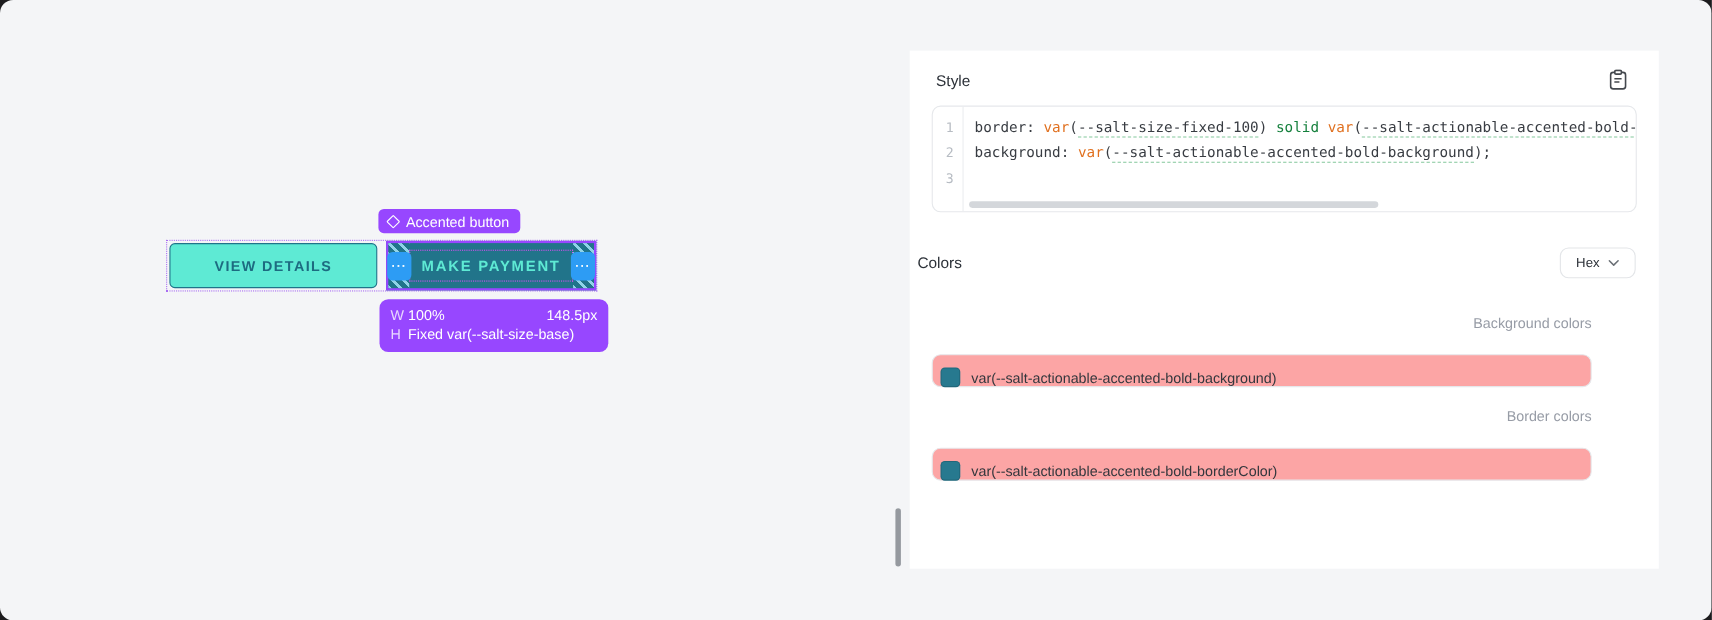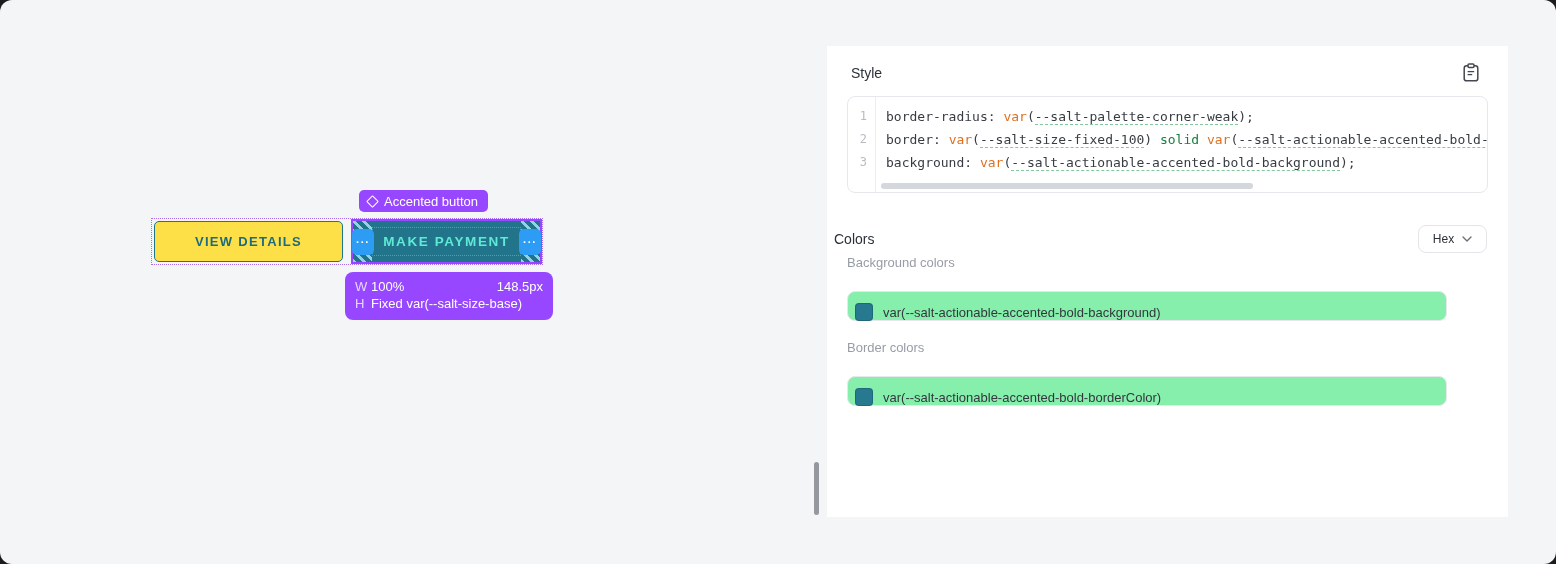--- a/index.html
+++ b/index.html
@@ -3,35 +3,35 @@
 <meta charset="utf-8">
 <style>
   * { margin:0; padding:0; box-sizing:border-box; }
   html,body { background:#1c1c1e; }
   body { font-family:"Liberation Sans", sans-serif; }
   .stage { position:relative; width:1556px; height:564px; background:#f4f5f7; border-radius:12px; overflow:hidden; }
 
   
   .canvas { position:absolute; inset:0; }
   .group-outline { position:absolute; left:151px; top:218px; width:392px; height:47px; border:1px dotted #a96df2; }
-  .btn-view { position:absolute; left:154px; top:221px; width:189px; height:41px; background:#fde047;
+  .btn-view { position:absolute; left:154px; top:221px; width:189px; height:41px; background:#5eead4;
               border:1.5px solid #20748a; border-radius:5px; display:flex; align-items:center; justify-content:center;
               color:#1d6b80; font-weight:700; font-size:13px; letter-spacing:1.3px; }
   .btn-make-wrap { position:absolute; left:351px; top:219px; width:191px; height:45px; background:#21748a;
               border:2px solid #9747ff; display:flex; align-items:center; justify-content:center; }
   .hatch { position:absolute; top:0; bottom:0; width:19px;
            background:repeating-linear-gradient(45deg, rgba(150,216,236,0.95) 0 2.5px, rgba(0,0,0,0) 2.5px 7px); }
   .hatch-left { left:0; } .hatch-right { right:0; }
   .content-outline { position:absolute; left:19px; right:19px; top:6px; bottom:6px; border:1px dotted #d44ff0; }
   .btn-make-label { position:relative; color:#5eead4; font-weight:700; font-size:13.5px; letter-spacing:1.6px; }
   .chip { position:absolute; top:50%; transform:translateY(-50%); width:22px; height:26px; border-radius:5px;
           background:#2d9cf4; color:#fff; display:flex; align-items:center; justify-content:center;
           font-size:11px; font-weight:700; letter-spacing:1px; }
   .chip-left { left:-1px; } .chip-right { right:-1px; }
-  .badge { position:absolute; left:359px; top:190px; height:22px; background:#9747ff; border-radius:5px;
+  .badge { position:absolute; left:344px; top:190px; height:22px; background:#9747ff; border-radius:5px;
            display:inline-flex; align-items:center; gap:7px; padding:0 10px 0 9px; color:#fff; font-size:13px; }
   .diamond { width:9px; height:9px; border:1.5px solid #ffffff; transform:rotate(45deg); border-radius:1px; }
   .size-tip { position:absolute; left:345px; top:272px; width:208px; background:#9747ff; border-radius:8px;
               padding:6px 10px 7px 10px; color:#fff; font-size:13px; line-height:15px; }
   .size-row { display:flex; align-items:baseline; margin:1px 0 2px 0; }
   .size-row .key { opacity:.78; width:16px; }
   .size-row .px { margin-left:auto; }
 
   
   .panel { position:absolute; left:827px; top:46px; width:681px; height:471px; background:#ffffff; }
@@ -48,23 +48,23 @@
   .code-col { padding:8px 0 0 10px; overflow:hidden; flex:1; }
   .code-line { font-family:"DejaVu Sans Mono", monospace; font-size:13px; line-height:23px; white-space:nowrap; color:#383c42; }
   .tk-fn { color:#e0701f; }
   .tk-kw { color:#15803d; }
   .tk-varname { border-bottom:1px dashed #84c79c; }
   .code-hscroll { position:absolute; left:33px; bottom:3px; width:372px; height:6px; border-radius:3px; background:#d4d7db; }
   .colors-title { left:7px; top:185px; }
   .hex-btn { position:absolute; left:591px; top:179px; width:69px; height:28px; background:#fff; border:1px solid #e3e5e8;
              border-radius:8px; display:flex; align-items:center; justify-content:center; gap:8px; font-size:12px;
              color:#2c3138; font-family:"Liberation Sans", sans-serif; cursor:pointer; }
-  .color-groups { position:absolute; left:20px; top:209px; width:600px; }
+  .color-groups { position:absolute; left:20px; top:240px; width:600px;text-align:right; }
   .group-label { font-size:13px; color:#979ca6; height:16px; margin-bottom:20px; }
-  .color-row { height:30px; border:1px solid #e6e8eb; border-radius:8px; background:#86efac; display:flex; align-items:center;
+  .color-row { height:30px; border:1px solid #e6e8eb; border-radius:8px; background:#fca5a5; display:flex; align-items:center;
                gap:10px; padding:12px 10px 0 7px; margin-bottom:19px; }
   .swatch { width:18px; height:18px; border-radius:4px; flex:none; box-shadow:inset 0 0 0 1px rgba(0,0,0,0.14); }
   .color-val { font-size:13px; color:#33373d; }
 </style>
 </head>
 <body>
 
 <div class="stage">
 
   <div class="canvas">
@@ -116,21 +116,20 @@
       </svg>
     </button>
 
     <div class="code-box">
       <div class="gutter">
           <span class="line-num">1</span>
           <span class="line-num">2</span>
           <span class="line-num">3</span>
         </div>
       <div class="code-col">
-          <div class="code-line"><span class="tk-plain">border-radius: </span><span class="tk-fn">var</span><span class="tk-plain">(</span><span class="tk-varname">--salt-palette-corner-weak</span><span class="tk-plain">);</span></div>
           <div class="code-line"><span class="tk-plain">border: </span><span class="tk-fn">var</span><span class="tk-plain">(</span><span class="tk-varname">--salt-size-fixed-100</span><span class="tk-plain">) </span><span class="tk-kw">solid</span><span class="tk-plain"> </span><span class="tk-fn">var</span><span class="tk-plain">(</span><span class="tk-varname">--salt-actionable-accented-bold-borderColor</span></div>
           <div class="code-line"><span class="tk-plain">background: </span><span class="tk-fn">var</span><span class="tk-plain">(</span><span class="tk-varname">--salt-actionable-accented-bold-background</span><span class="tk-plain">);</span></div>
         </div>
       <div class="code-hscroll"></div>
     </div>
 
     <div class="sec-title colors-title">Colors</div>
 
     <button class="hex-btn">
       <span>Hex</span>

